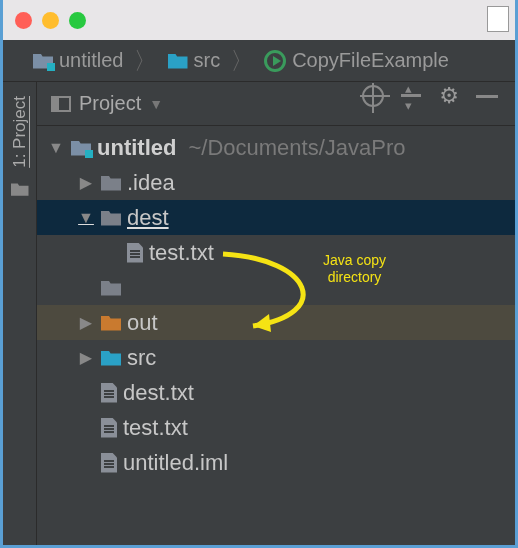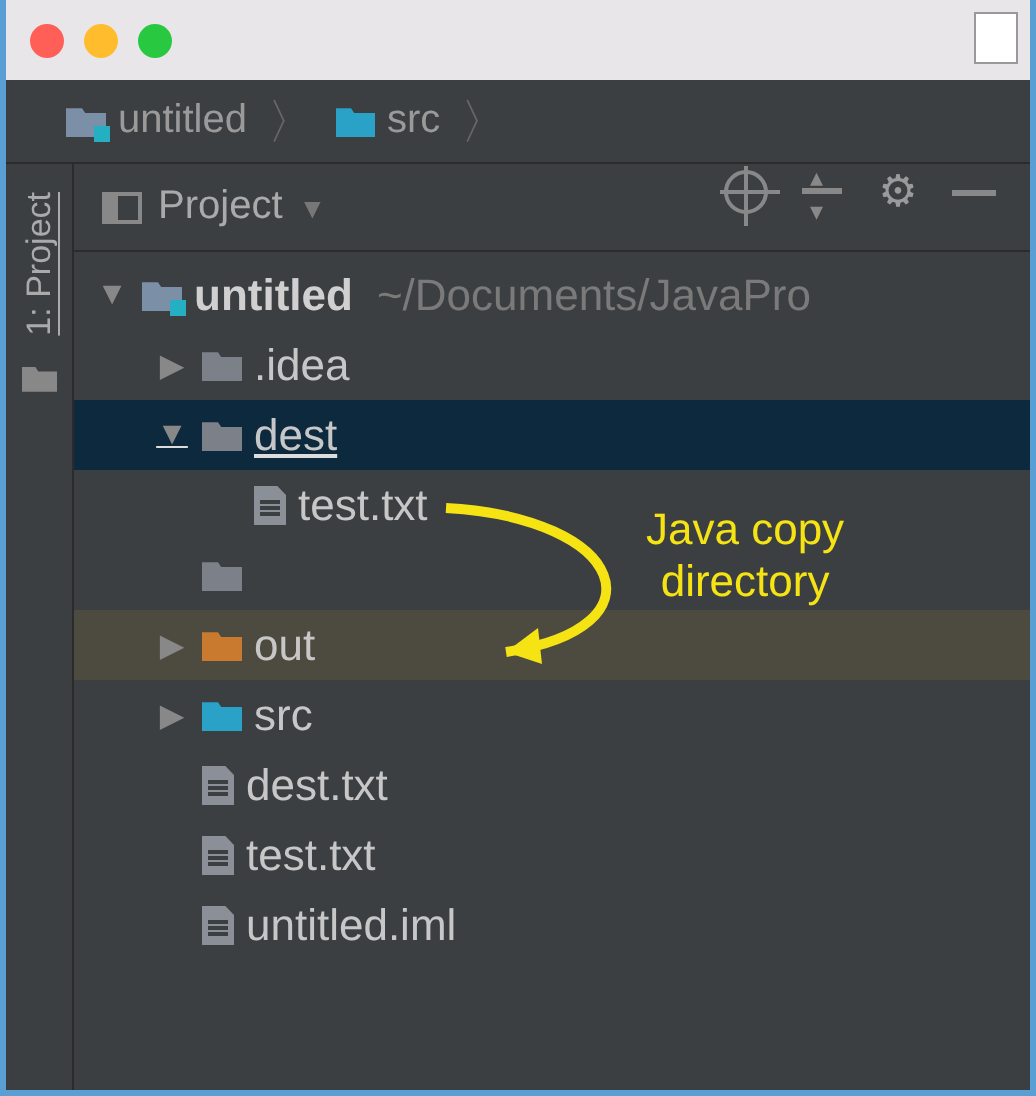--- a/index.html
+++ b/index.html
@@ -48,21 +48,21 @@
   .row.hl { background:#4d4a3f; }
   .arrow { width:18px; text-align:center; color:#888; font-size:16px; }
   .arrow.open::before { content:"▼"; }
   .arrow.closed::before { content:"▶"; }
   .indent { display:inline-block; }
   .file-icon { width:16px; height:20px; background:#8a8f98; position:relative; clip-path: polygon(0 0, 70% 0, 100% 25%, 100% 100%, 0 100%); }
   .file-icon::after { content:""; position:absolute; left:3px; top:7px; width:10px; height:2px; background:#3c3f41; box-shadow:0 3px 0 #3c3f41, 0 6px 0 #3c3f41; }
   .name { color:#c7c7c7; }
   .path { color:#7a7a7a; margin-left:6px; }
   .module-name { font-weight:600; color:#d0d0d0; }
-  .annot { position:absolute; color:#f5e314; font-size:22px; line-height:1.2; text-align:center; pointer-events:none; }
+  .annot { position:absolute; color:#f5e314; font-size:14px; line-height:1.2; text-align:center; pointer-events:none; }
   .arrow-svg { position:absolute; pointer-events:none; }
   .thumb { position:absolute; top:6px; right:6px; width:22px; height:26px; background:#fff; border:1px solid #999; }
 </style>
 </head>
 <body>
 
 <div class="window">
   <div class="thumb"></div>
 
   <div class="titlebar">
@@ -75,20 +75,24 @@
     <span class="bc-item">
       <span class="folder-icon module"></span>
       <span>untitled</span>
     </span>
     <span class="bc-sep">〉</span>
     <span class="bc-item">
       <span class="folder-icon blue"></span>
       <span>src</span>
     </span>
     <span class="bc-sep">〉</span>
+    <span class="bc-item">
+      <span class="run-icon"></span>
+      <span>CopyFileExample</span>
+    </span>
   </div>
 
   <div class="body-row">
     <div class="gutter">
       <span class="gutter-label">1: Project</span>
       <span class="gutter-folder"></span>
     </div>
 
     <div class="panel">
       <div class="toolbar">

